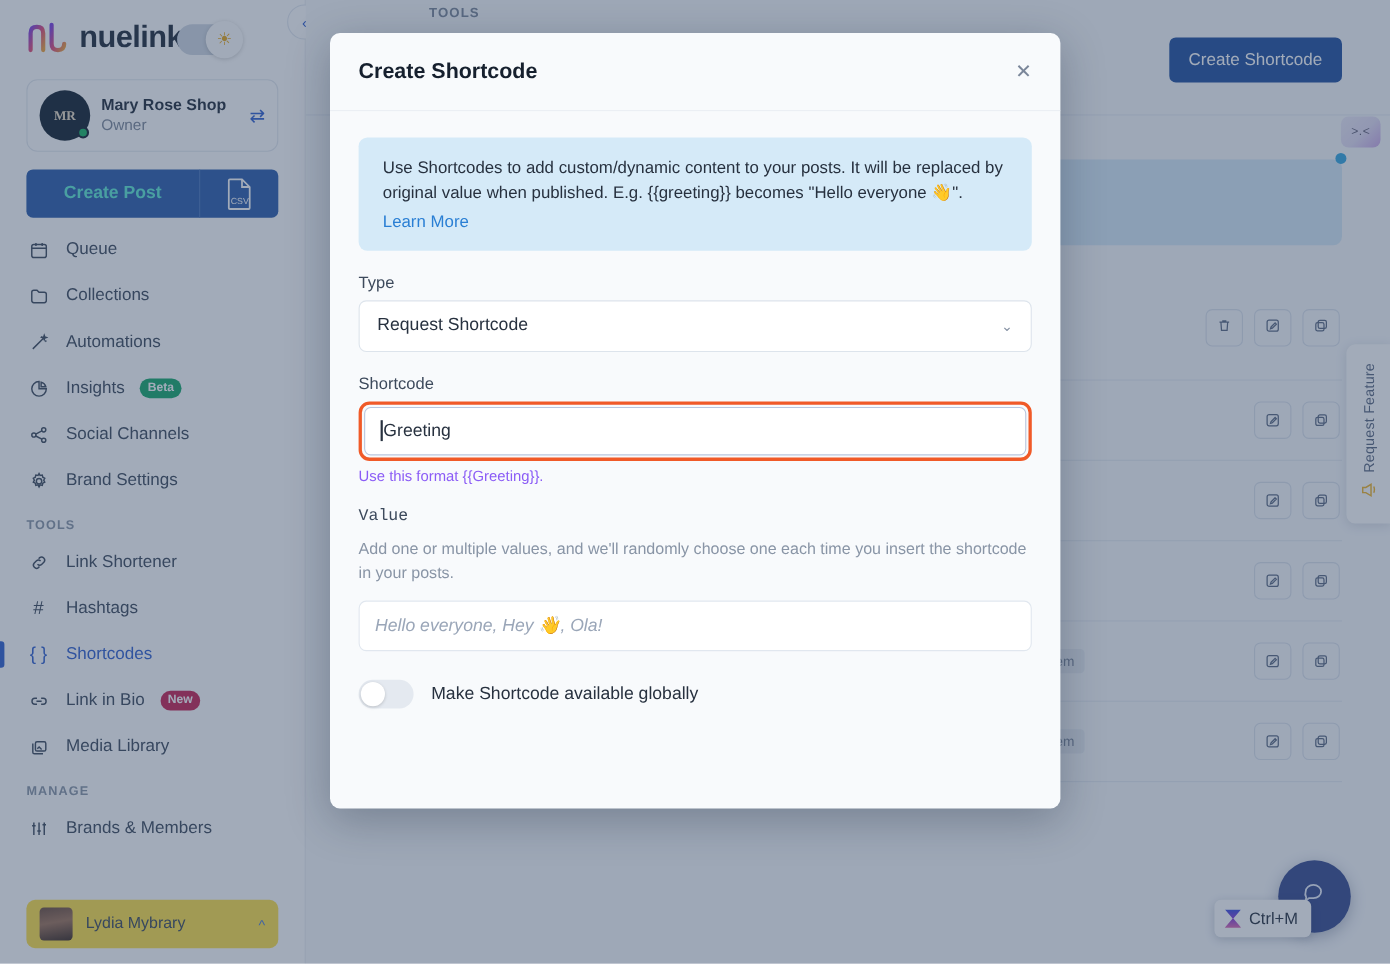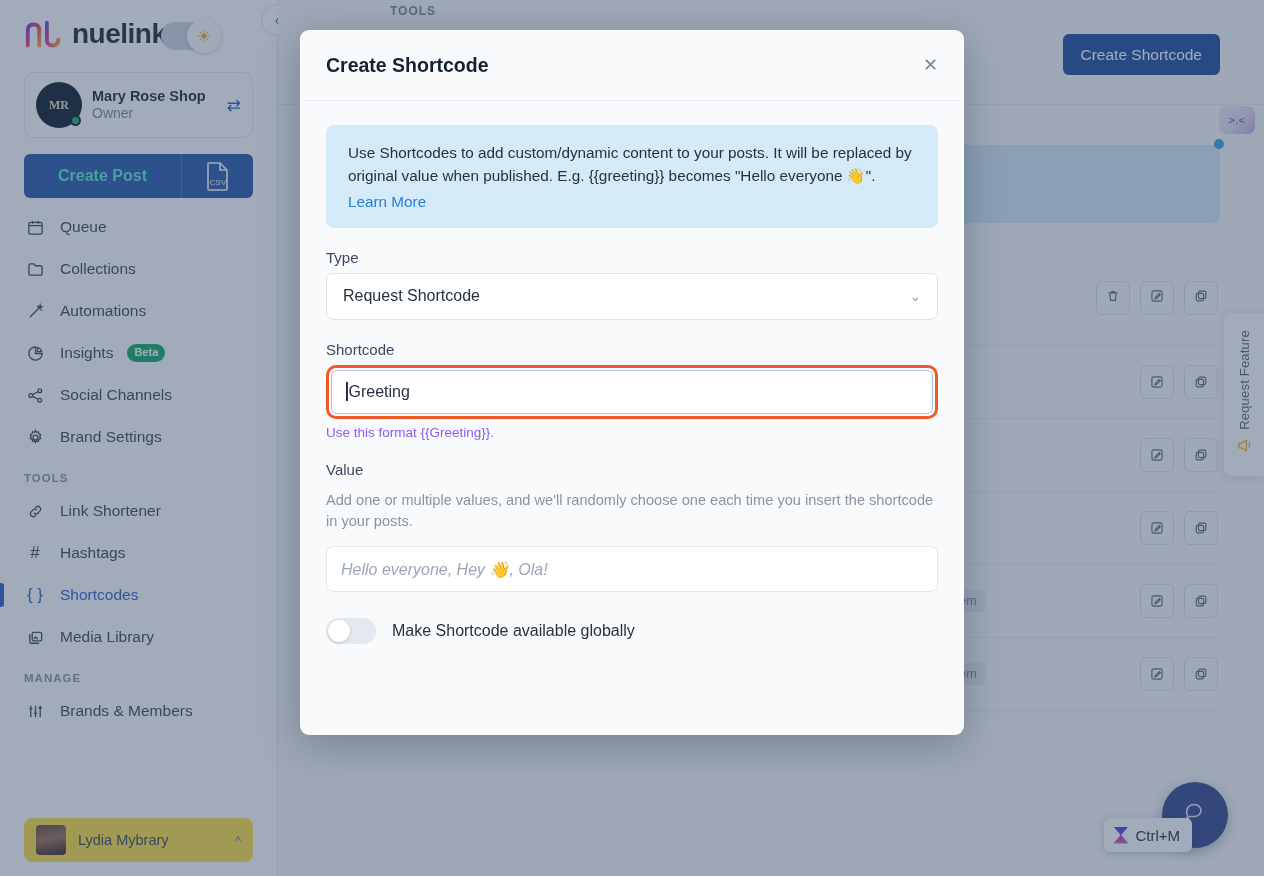--- a/index.html
+++ b/index.html
@@ -376,20 +376,29 @@
         <span class="nav-ico">#</span>
         <span>Hashtags</span>
       </div>
       <div class="nav-item active">
         <span class="nav-ico">{ }</span>
         <span>Shortcodes</span>
       </div>
       <div class="nav-item">
         <span class="nav-ico">
           <svg width="17" height="17" viewBox="0 0 18 18" fill="none" stroke="currentColor" stroke-width="1.4">
+            <path d="M7 6.2H5a2.8 2.8 0 0 0 0 5.6h2M11 6.2h2a2.8 2.8 0 0 1 0 5.6h-2M6.5 9h5"></path>
+          </svg>
+        </span>
+        <span>Link in Bio</span>
+        <span class="pill new">New</span>
+      </div>
+      <div class="nav-item">
+        <span class="nav-ico">
+          <svg width="17" height="17" viewBox="0 0 18 18" fill="none" stroke="currentColor" stroke-width="1.4">
             <rect x="5.5" y="3.5" width="10" height="9" rx="1.6"></rect>
             <path d="M3 5.2v8.3a1.6 1.6 0 0 0 1.6 1.6h8.2M7.3 10.3l1.8-1.8 2.4 2.4"></path>
           </svg>
         </span>
         <span>Media Library</span>
       </div>
 
       <div class="nav-section">MANAGE</div>
 
       <div class="nav-item">
@@ -604,21 +613,21 @@
 
       <div class="field-label">Shortcode</div>
       <div class="input-focus-ring">
         <div class="text-input">
           <span class="caret"></span>
           <span>Greeting</span>
         </div>
       </div>
       <div class="hint">Use this format {{Greeting}}.</div>
 
-      <div class="field-label" style="margin-bottom:12px;">Value</div>
+      <div class="field-label" style="margin-bottom:12px;font-family:Liberation Mono, monospace;">Value</div>
       <div class="help-text">Add one or multiple values, and we'll randomly choose one each time you insert the shortcode in your posts.</div>
       <div class="value-input">
         <span>Hello everyone, Hey 👋, Ola!</span>
       </div>
 
       <div class="toggle-row">
         <div class="switch">
           <div class="knob"></div>
         </div>
         <span class="toggle-label">Make Shortcode available globally</span>

